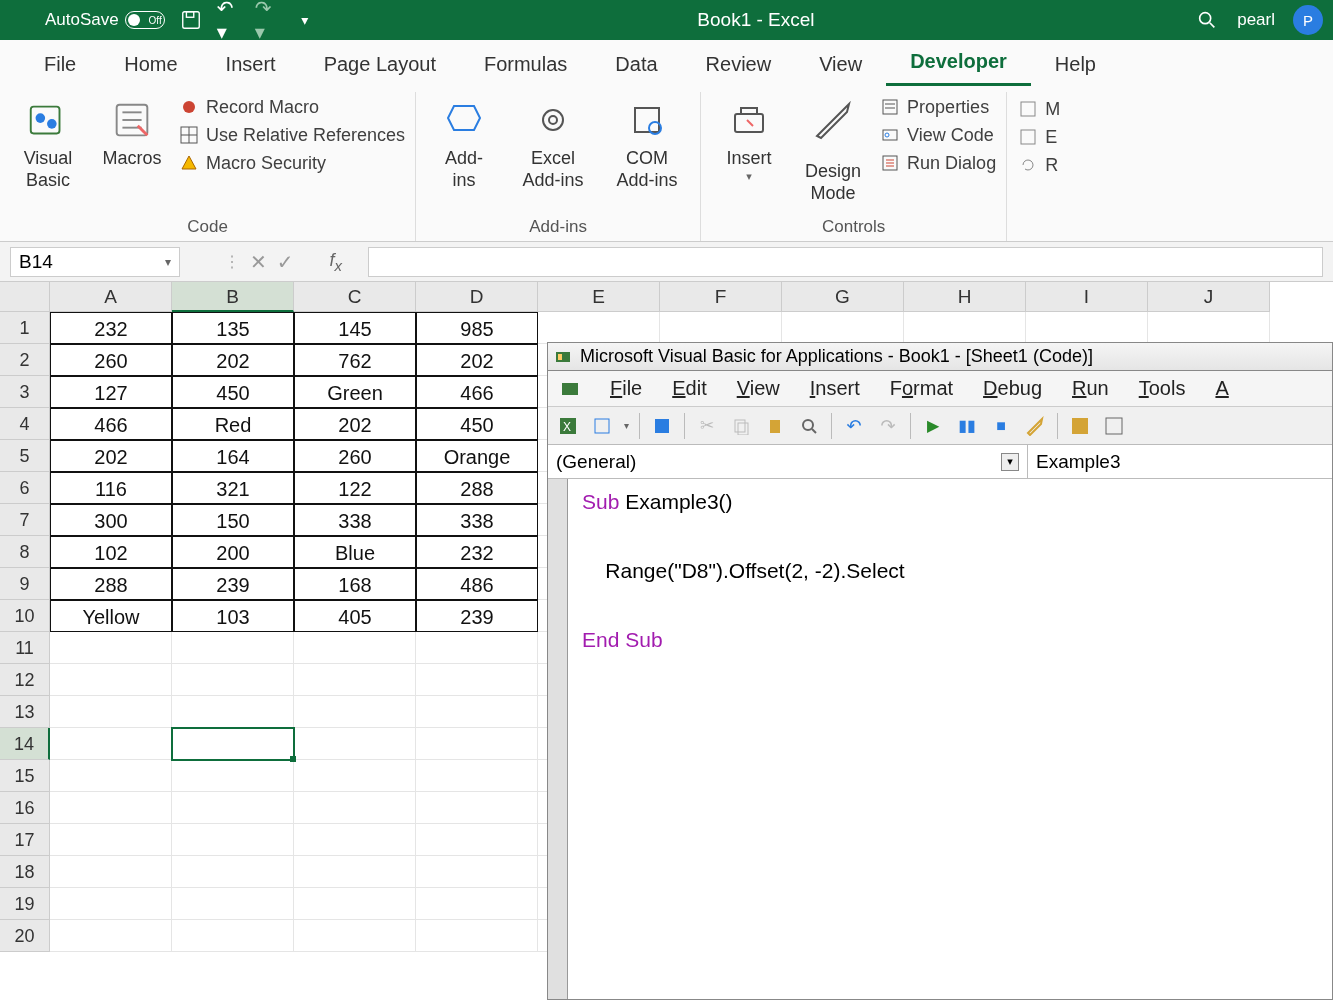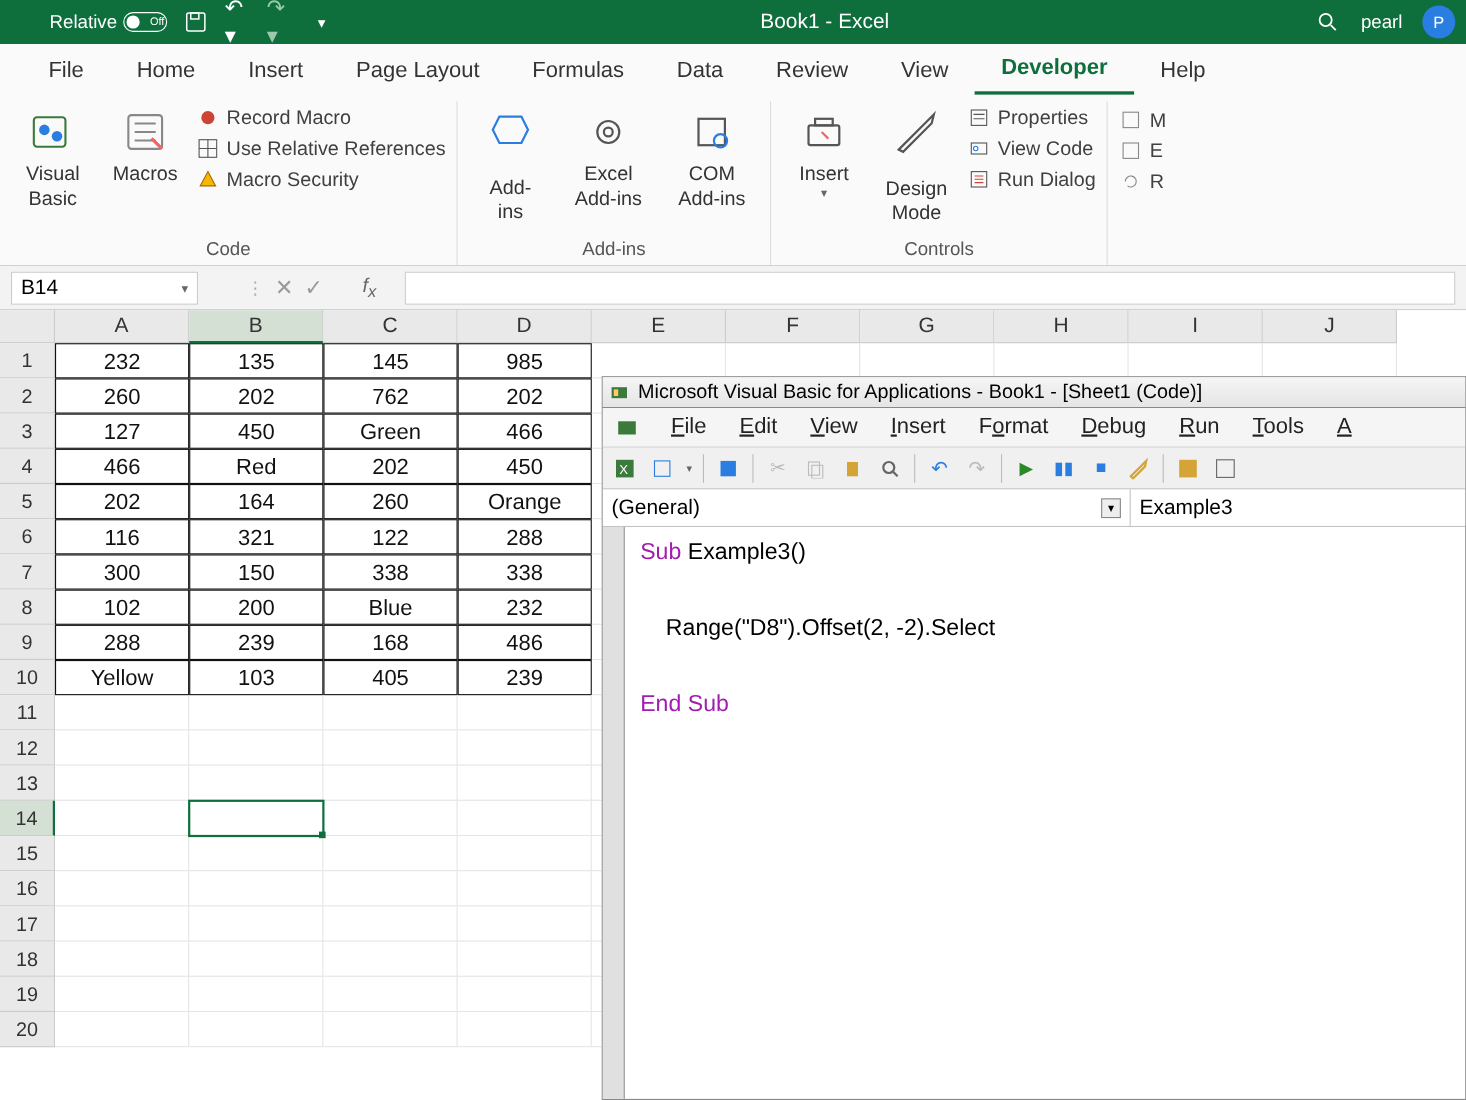--- a/index.html
+++ b/index.html
@@ -66,21 +66,21 @@
 .vba-gutter { position:absolute; left:0; top:136px; bottom:0; width:20px; background:#e0e0e0; border-right:1px solid #999; }
 
 svg { display:block; }
 </style>
 </head>
 <body>
 
 <div class="title-bar">
   <div class="tb-left">
     <div class="autosave">
-      <span>Relative</span>
+      <span>AutoSave</span>
       <div class="toggle">
         <div class="toggle-dot"></div>
         <span>Off</span>
       </div>
     </div>
     <div class="tb-icon">
       <svg width="22" height="22" viewBox="0 0 24 24">
           <rect x="3" y="3" width="18" height="18" rx="2" fill="none" stroke="white" stroke-width="1.5"></rect>
           <rect x="7" y="3" width="8" height="6" fill="none" stroke="white" stroke-width="1.5"></rect>
         </svg>
@@ -176,21 +176,21 @@
   </div>
 
   <div class="rgroup">
     <div class="rgroup-content">
       <div class="vbtn">
         <div class="vbtn-icon">
             <svg width="44" height="44">
               <path d="M12 8 h20 l6 12 -6 12 h-20 l-6 -12 z" fill="none" stroke="#2a7de1" stroke-width="2"></path>
             </svg>
           </div>
-        <span style="white-space:pre;margin-top:12px;">Add-
+        <span style="white-space:pre;">Add-
 ins</span>
       </div>
       <div class="vbtn" style="width:86px;">
         <div class="vbtn-icon">
             <svg width="44" height="44">
               <circle cx="22" cy="22" r="10" fill="none" stroke="#555" stroke-width="2"></circle>
               <circle cx="22" cy="22" r="4" fill="none" stroke="#555" stroke-width="2"></circle>
             </svg>
           </div>
         <span style="white-space:pre;">Excel

